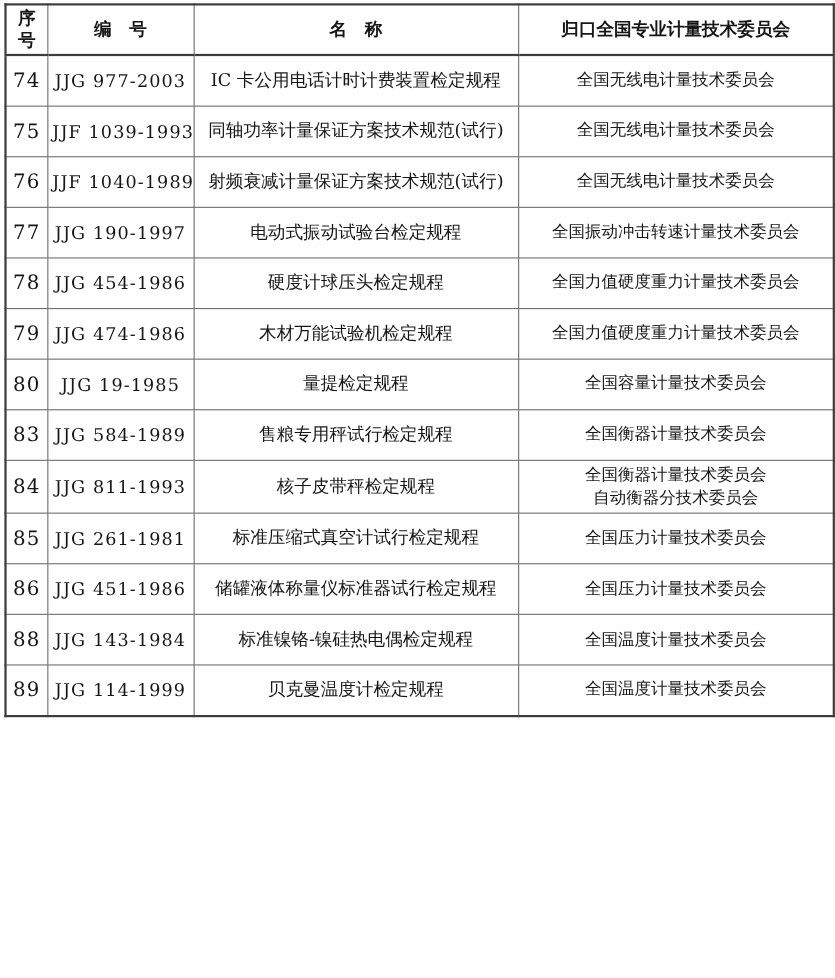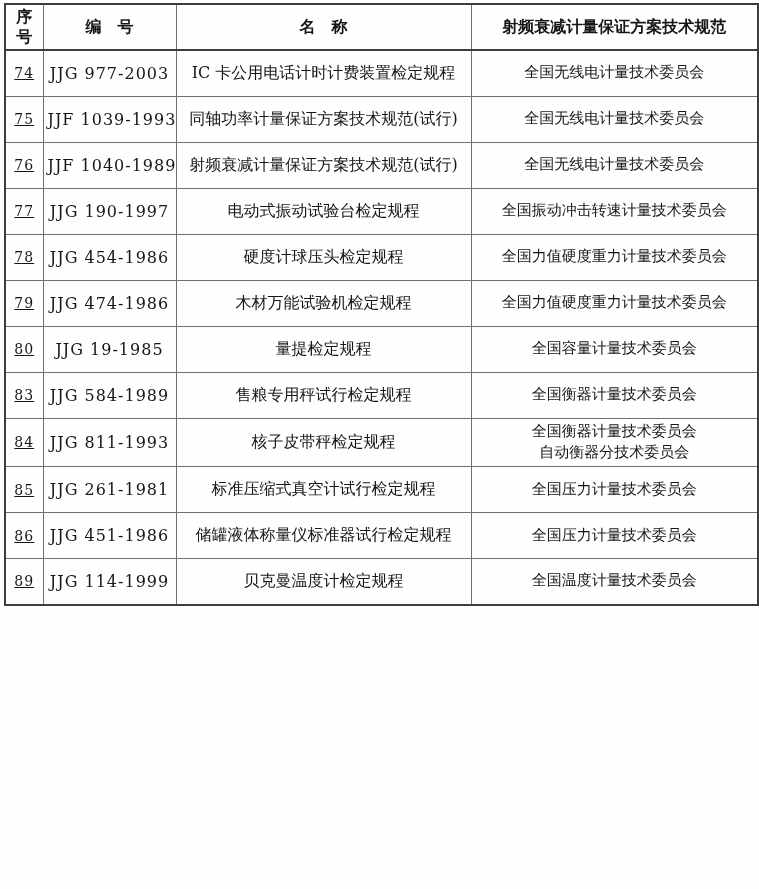--- a/index.html
+++ b/index.html
@@ -42,23 +42,22 @@
     font-weight: bold;
     font-size: 16px;
     border-bottom: 2px solid #3c3c3c;
     line-height: 1.25;
   }
   th.col-serial { white-space: pre-line; font-size: 15px; }
   table.standards tbody tr {
     height: 46px;
   }
   td.cell-serial {
-    font-size: 14px;
+    font-size: 18px;
     letter-spacing: 1px;
-    text-decoration: underline;
   }
   td.cell-code {
     font-size: 16px;
     letter-spacing: 1px;
     white-space: nowrap;
   }
   td.cell-name {
     font-size: 16px;
   }
   td.cell-committee {
@@ -82,21 +81,21 @@
       <col class="c-code">
       <col class="c-name">
       <col class="c-committee">
     </colgroup>
     <thead>
       <tr>
         <th class="col-serial">序
 号</th>
         <th class="col-code">编　号</th>
         <th class="col-name">名　称</th>
-        <th class="col-committee">射频衰减计量保证方案技术规范</th>
+        <th class="col-committee">归口全国专业计量技术委员会</th>
       </tr>
     </thead>
     <tbody>
         <tr>
           <td class="cell-serial">74</td>
           <td class="cell-code">JJG 977-2003</td>
           <td class="cell-name">IC 卡公用电话计时计费装置检定规程</td>
           <td class="cell-committee">全国无线电计量技术委员会</td>
         </tr>
         <tr>
@@ -154,20 +153,26 @@
           <td class="cell-name">标准压缩式真空计试行检定规程</td>
           <td class="cell-committee">全国压力计量技术委员会</td>
         </tr>
         <tr>
           <td class="cell-serial">86</td>
           <td class="cell-code">JJG 451-1986</td>
           <td class="cell-name">储罐液体称量仪标准器试行检定规程</td>
           <td class="cell-committee">全国压力计量技术委员会</td>
         </tr>
         <tr>
+          <td class="cell-serial">88</td>
+          <td class="cell-code">JJG 143-1984</td>
+          <td class="cell-name">标准镍铬-镍硅热电偶检定规程</td>
+          <td class="cell-committee">全国温度计量技术委员会</td>
+        </tr>
+        <tr>
           <td class="cell-serial">89</td>
           <td class="cell-code">JJG 114-1999</td>
           <td class="cell-name">贝克曼温度计检定规程</td>
           <td class="cell-committee">全国温度计量技术委员会</td>
         </tr>
       </tbody>
   </table>
 </div>
 
 </body></html>

